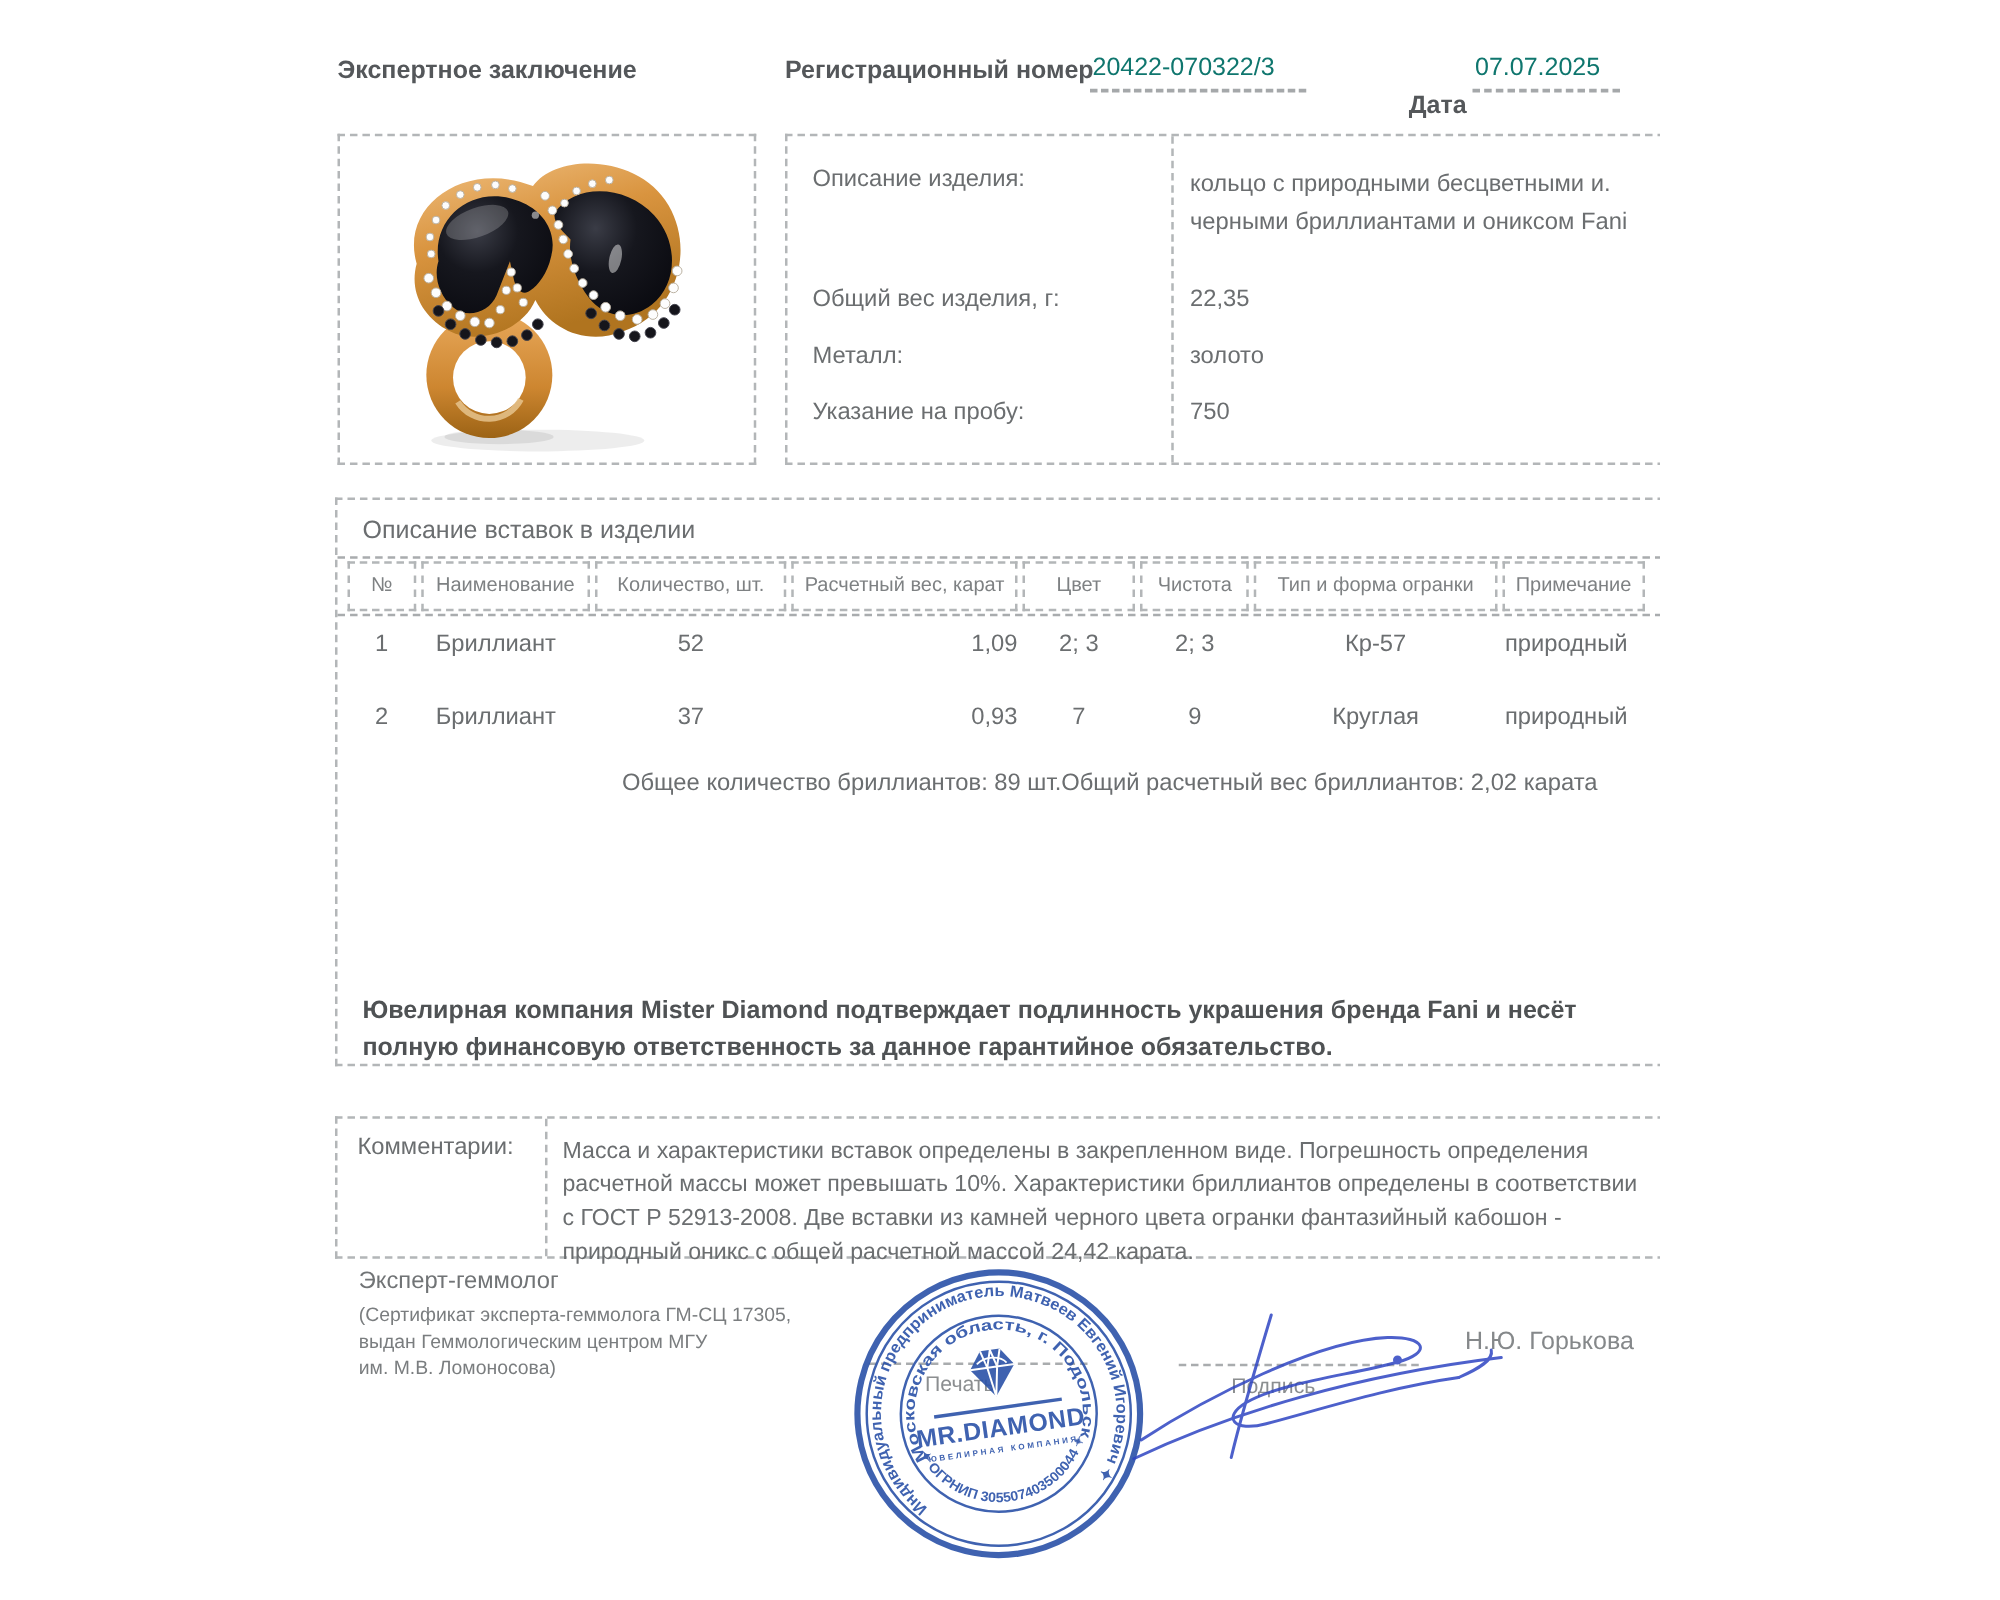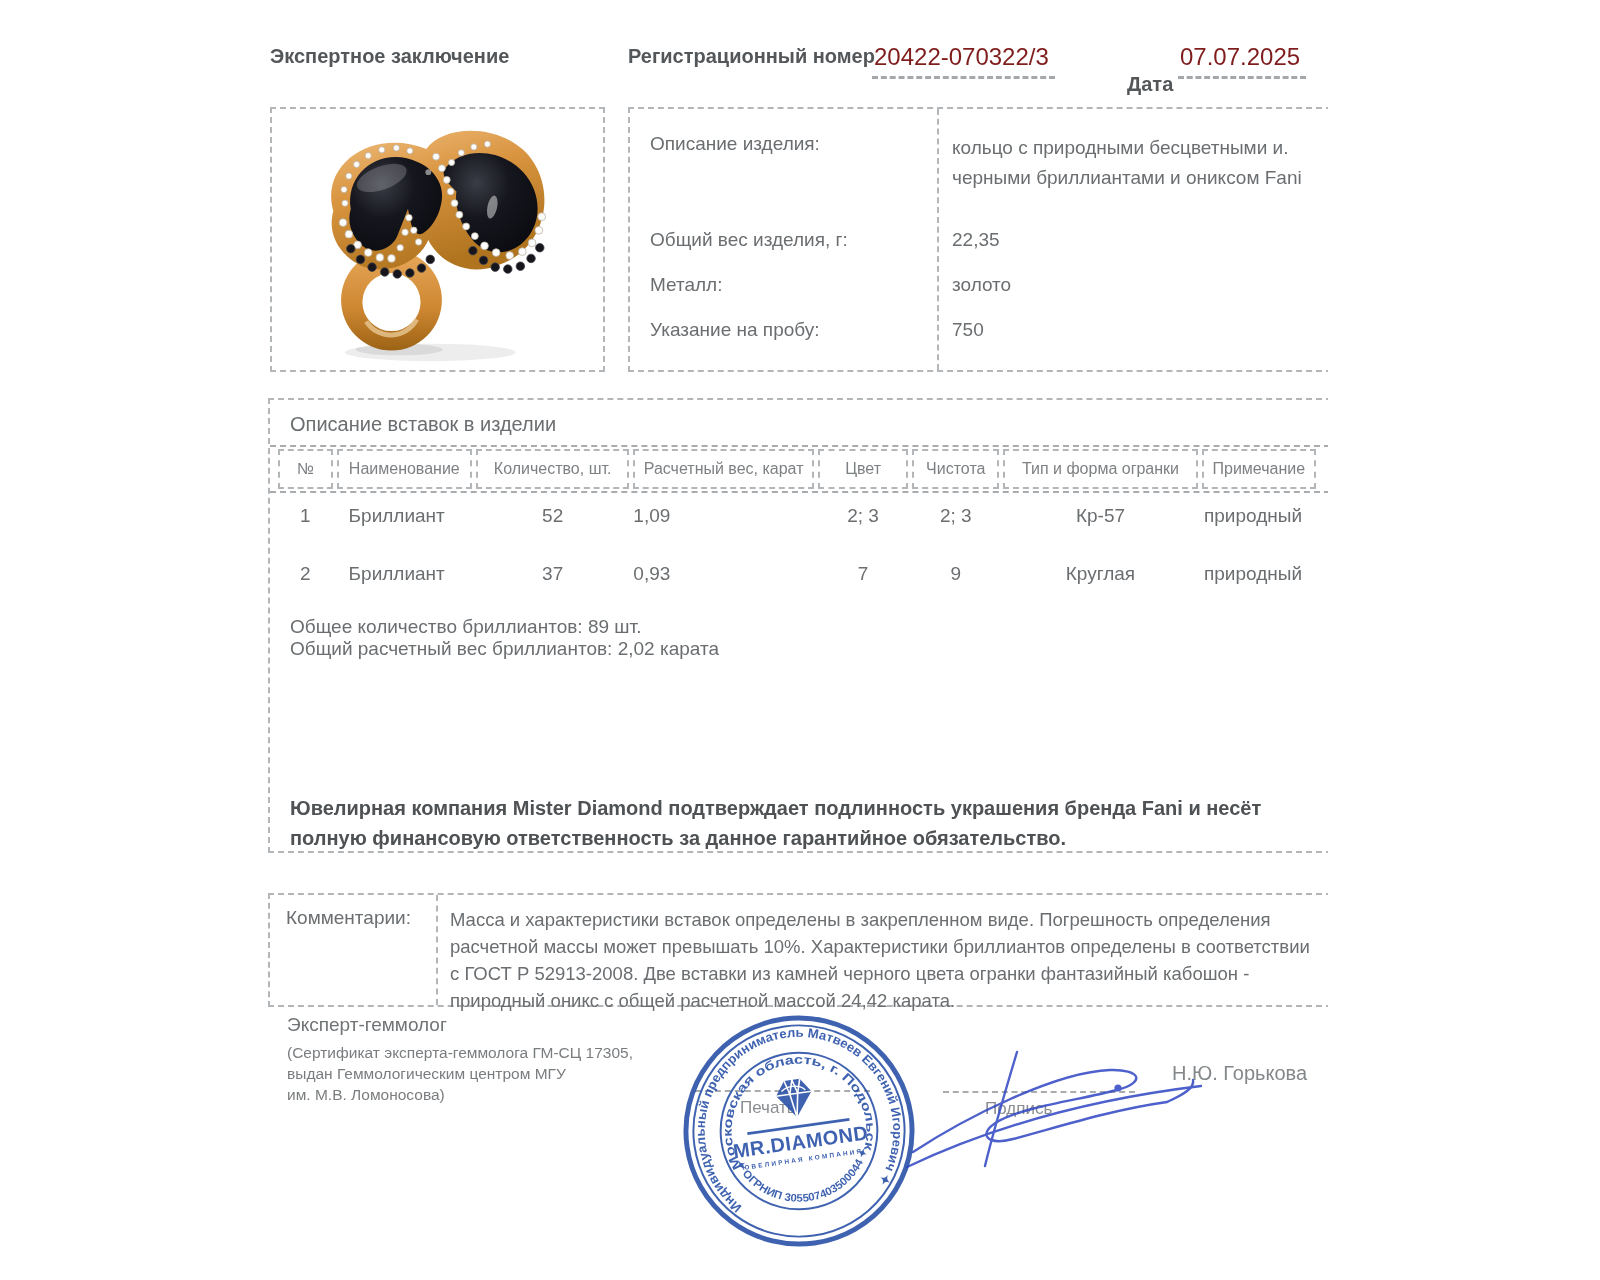--- a/index.html
+++ b/index.html
@@ -5,28 +5,28 @@
   html,body{margin:0;padding:0;background:#ffffff;}
   .page{position:relative;width:1328px;height:1280px;background:#fff;overflow:hidden;
         font-family:"Liberation Sans", sans-serif;color:#6b6e70;}
   .abs{position:absolute;}
   .bold{font-weight:bold;color:#54575a;}
   .dashbox{border:2px dashed #b3b6b8;box-sizing:border-box;}
   .dashline{border-top:2px dashed #a9acae;}
   .vdash{border-left:2px dashed #b3b6b8;}
   .fs19{font-size:19px;}
   .fs20{font-size:20px;}
-  .lightval{color:#7f1d1d;font-size:24px;border-bottom:3px dashed #a5a8aa;padding:0 6px 5px 2px;}
+  .lightval{color:#0f766e;font-size:20px;border-bottom:3px dashed #a5a8aa;padding:0 6px 5px 2px;}
   
   .tbl-row{display:flex;align-items:center;width:100%;}
   .cell{box-sizing:border-box;margin:0 2px;}
   .c0{flex:0 0 5.2%;text-align:center;}
   .c1{flex:0 0 12.9%;text-align:left;padding-left:12px;}
   .c2{flex:0 0 14.6%;text-align:center;}
-  .c3{flex:0 0 17.2%;text-align:left;}
+  .c3{flex:0 0 17.2%;text-align:right;}
   .c4{flex:0 0 8.6%;text-align:center;}
   .c5{flex:0 0 8.3%;text-align:center;}
   .c6{flex:0 0 18.5%;text-align:center;}
   .c7{flex:0 0 10.9%;text-align:right;padding-right:14px;}
   .hcell{border:2px dashed #b3b6b8;height:40px;display:flex;align-items:center;justify-content:center;
          font-size:16px;color:#7e8183;padding:0!important;text-align:center;}
   .drow .cell{font-size:19px;color:#6b6e70;}
   .caption-gray{color:#8b8e90;font-size:17px;}
 </style>
 </head>
@@ -180,21 +180,21 @@
       <div class="cell c0">2</div>
       <div class="cell c1">Бриллиант</div>
       <div class="cell c2">37</div>
       <div class="cell c3">0,93</div>
       <div class="cell c4">7</div>
       <div class="cell c5">9</div>
       <div class="cell c6">Круглая</div>
       <div class="cell c7">природный</div>
     </div>
 
-    <div class="abs" style="left:0;top:216px;width:100%;display:flex;justify-content:flex-end;padding:0 52px 0 20px;box-sizing:border-box;flex-direction:column;">
+    <div class="abs" style="left:0;top:216px;width:100%;display:flex;justify-content:flex-end;padding:0 52px 0 20px;box-sizing:border-box;">
       <span class="fs19">Общее количество бриллиантов: 89 шт.</span>
       <span class="fs19">Общий расчетный вес бриллиантов: 2,02 карата</span>
     </div>
 
     <div class="abs" style="left:20px;top:393px;width:1010px;font-size:20px;font-weight:bold;color:#4f5254;line-height:30px;">Ювелирная компания Mister Diamond подтверждает подлинность украшения бренда Fani и несёт полную финансовую ответственность за данное гарантийное обязательство.</div>
   </div>
 
   <div class="abs dashbox" style="left:268px;top:893px;width:1064px;height:114px;">
     <div class="abs vdash" style="left:166px;top:0;height:100%;"></div>
     <div class="abs fs19" style="left:16px;top:12px;text-align:center;">Комментарии:</div>

